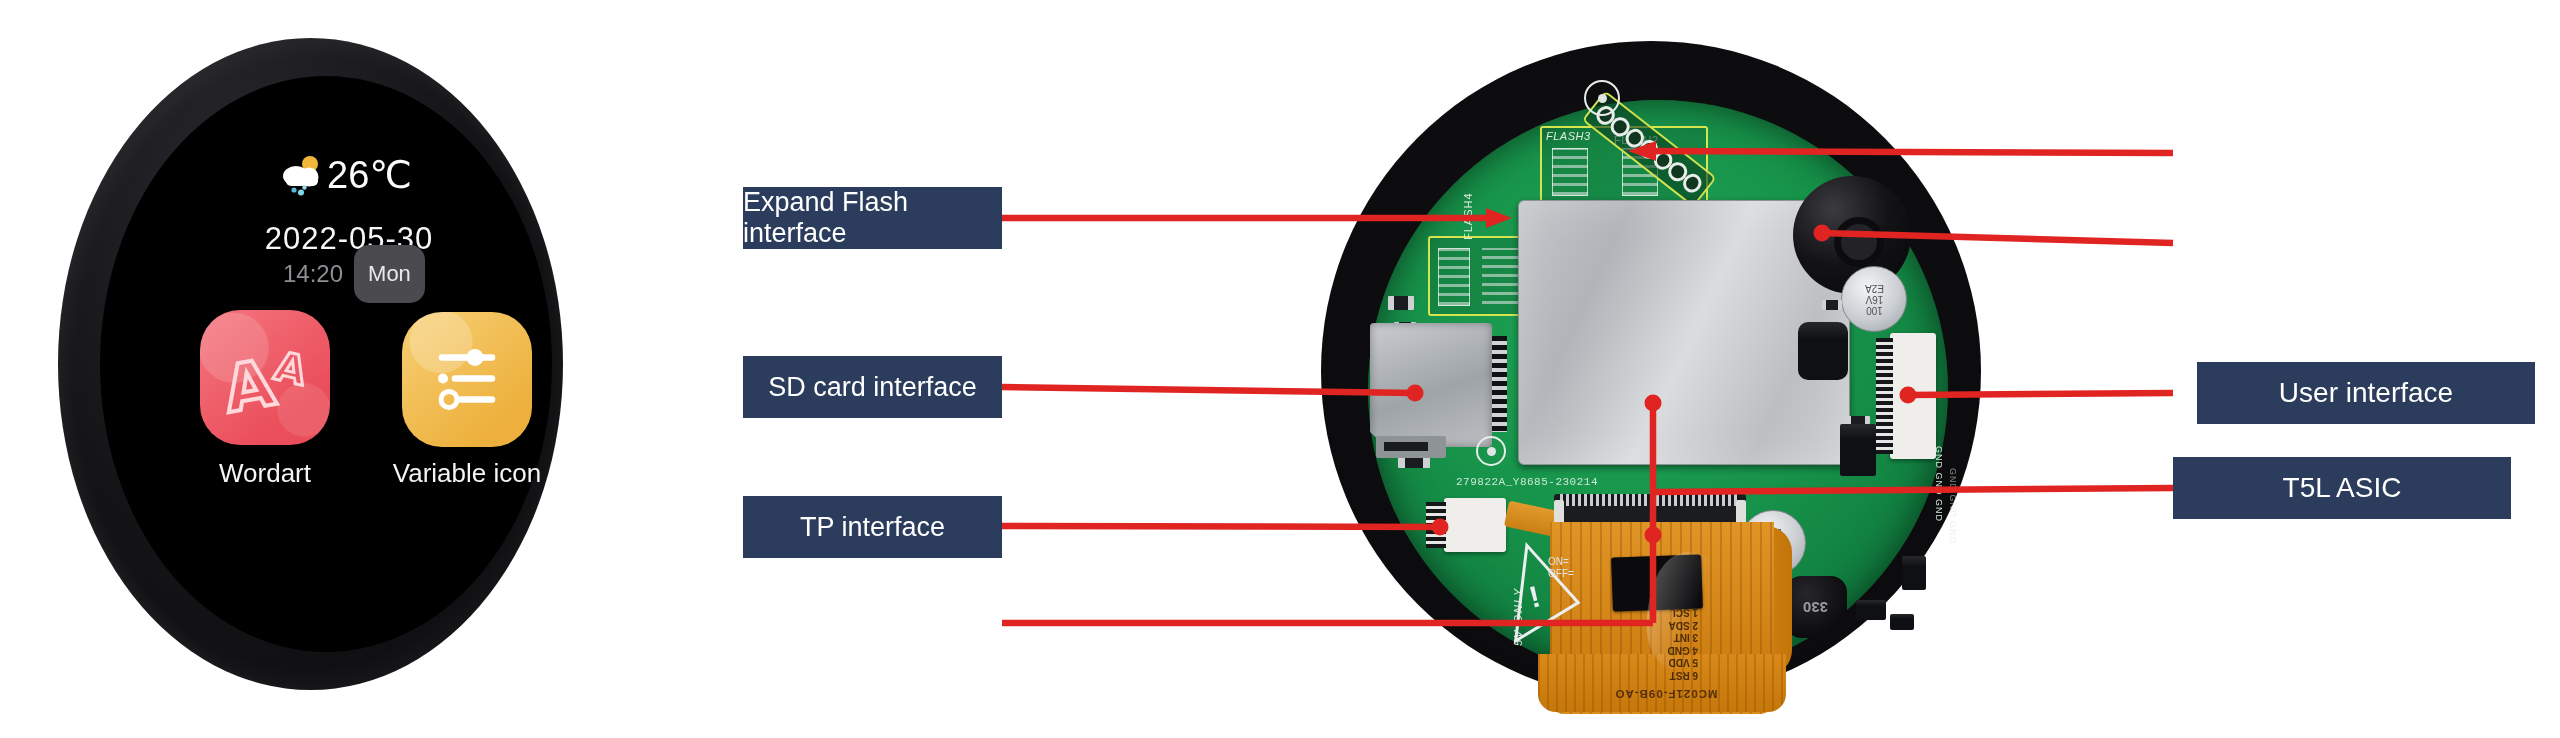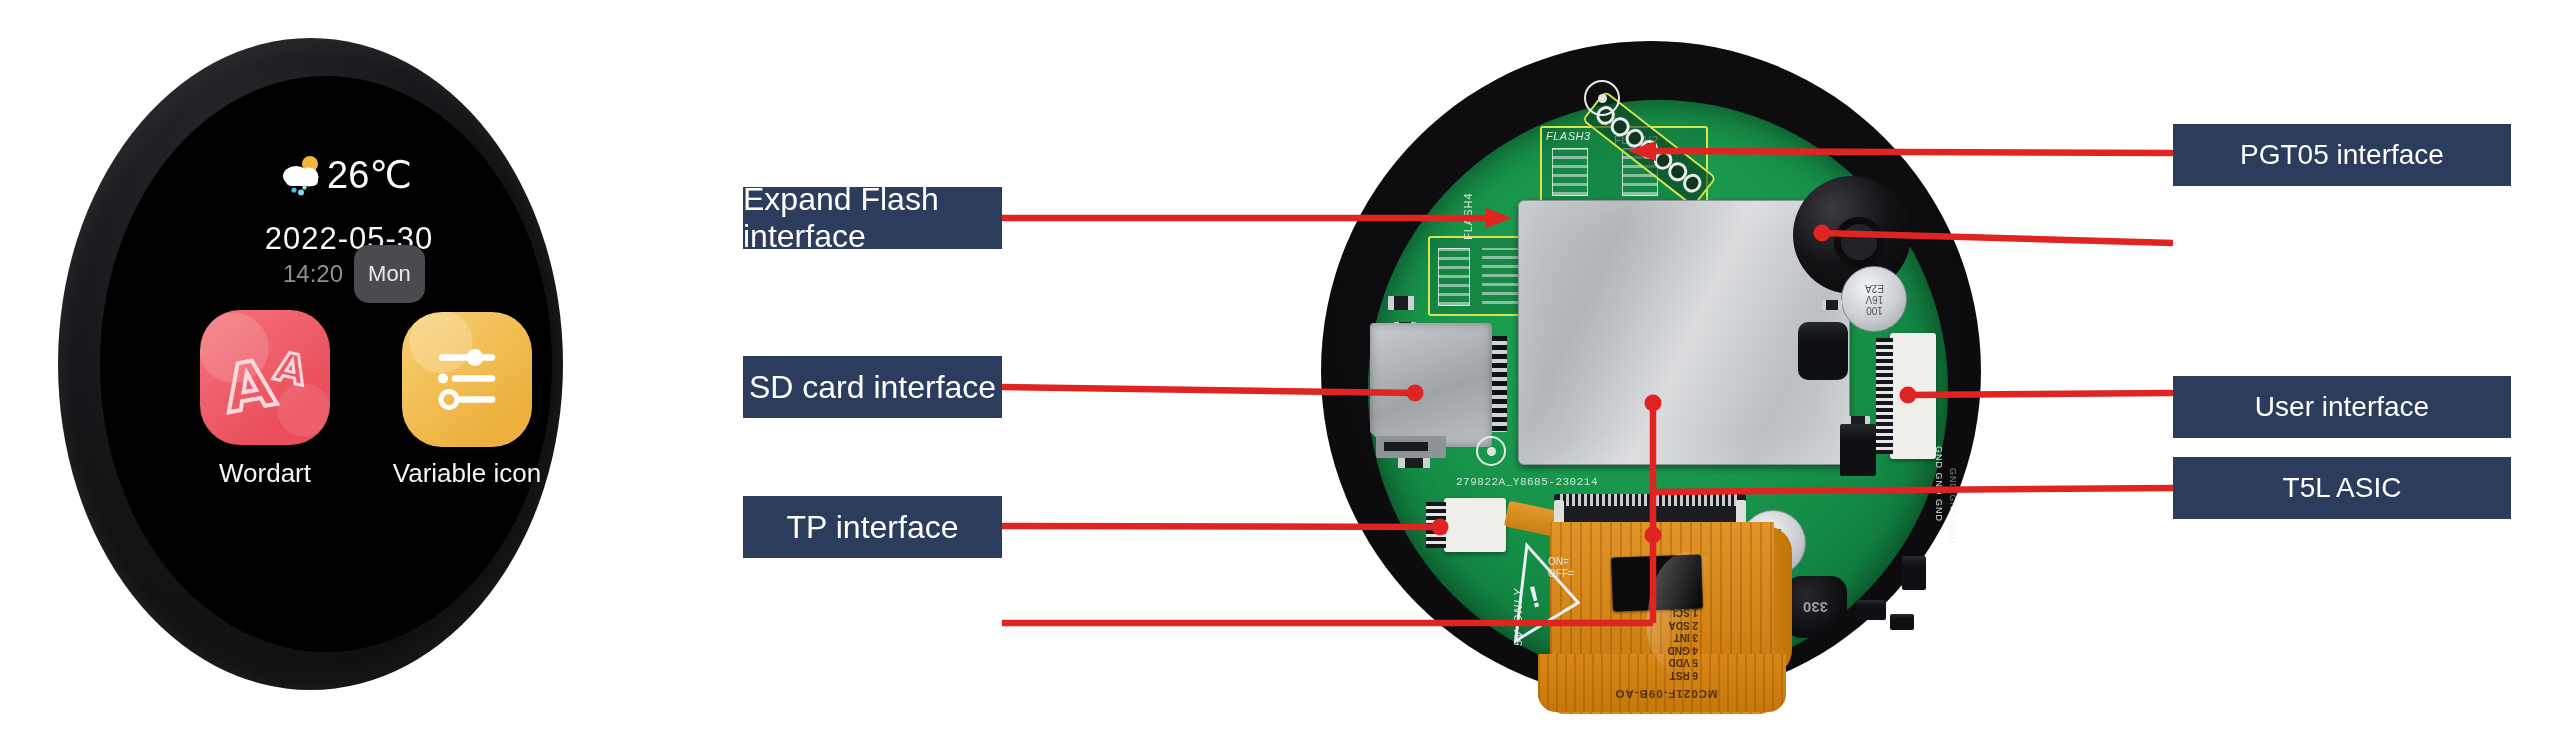--- a/index.html
+++ b/index.html
@@ -26,21 +26,21 @@
                linear-gradient(140deg,#f4767f 0%,#ea4e5a 75%);}
   .icon-variable{left:402px;top:312px;width:130px;height:135px;
     background:radial-gradient(circle at 30% 22%,rgba(255,255,255,.22) 0 22%,rgba(255,255,255,0) 23%),
                linear-gradient(140deg,#f7d075 0%,#edb03c 80%);}
   .app-label{color:#f4f4f6;font-size:26px;text-align:center;}
   .lbl-wordart{left:200px;top:458px;width:130px;}
   .lbl-variable{left:377px;top:458px;width:180px;}
 
   
   .lbox,.rbox{background:#2b3c5c;color:#ffffff;display:flex;align-items:center;justify-content:center;}
-  .lbox{left:743px;width:259px;height:62px;font-size:32px;}
+  .lbox{left:743px;width:259px;height:62px;font-size:27px;}
   .rbox{left:2173px;width:338px;height:62px;font-size:28px;}
 
   
   .pcb-disc{left:1321px;top:41px;width:660px;height:660px;border-radius:50%;
     background:radial-gradient(circle at 50% 44%,#101013 0%,#0a0a0c 100%);}
   .pcb-board{left:1368px;top:100px;width:580px;height:580px;border-radius:50%;
     background:radial-gradient(circle at 45% 38%,#20a758 0%,#17934a 45%,#107c3e 76%,#0b6b34 100%);
     box-shadow:inset 0 0 38px rgba(0,0,0,.55);}
   .emi-shield{left:1518px;top:200px;width:330px;height:263px;border-radius:6px;border:1px solid #8d9296;
     background:linear-gradient(115deg,#c3c6c9 0%,#b1b4b8 25%,#dadcde 52%,#bcbfc2 78%,#ced0d3 100%);
@@ -304,23 +304,20 @@
   <div class="abs lbox" style="top:187px;">
     <span>Expand Flash interface</span>
   </div>
   <div class="abs lbox" style="top:356px;">
     <span>SD card interface</span>
   </div>
   <div class="abs lbox" style="top:496px;">
     <span>TP interface</span>
   </div>
 
-  <div class="abs rbox" style="top:124px;">
-    <span>PGT05 interface</span>
-  </div>
-  <div class="abs rbox" style="top:376px;">
+  <div class="abs rbox" style="top:362px;margin-left:24px;">
     <span>User interface</span>
   </div>
   <div class="abs rbox" style="top:457px;">
     <span>T5L ASIC</span>
   </div>
 
 </div>
 
 </body></html>

